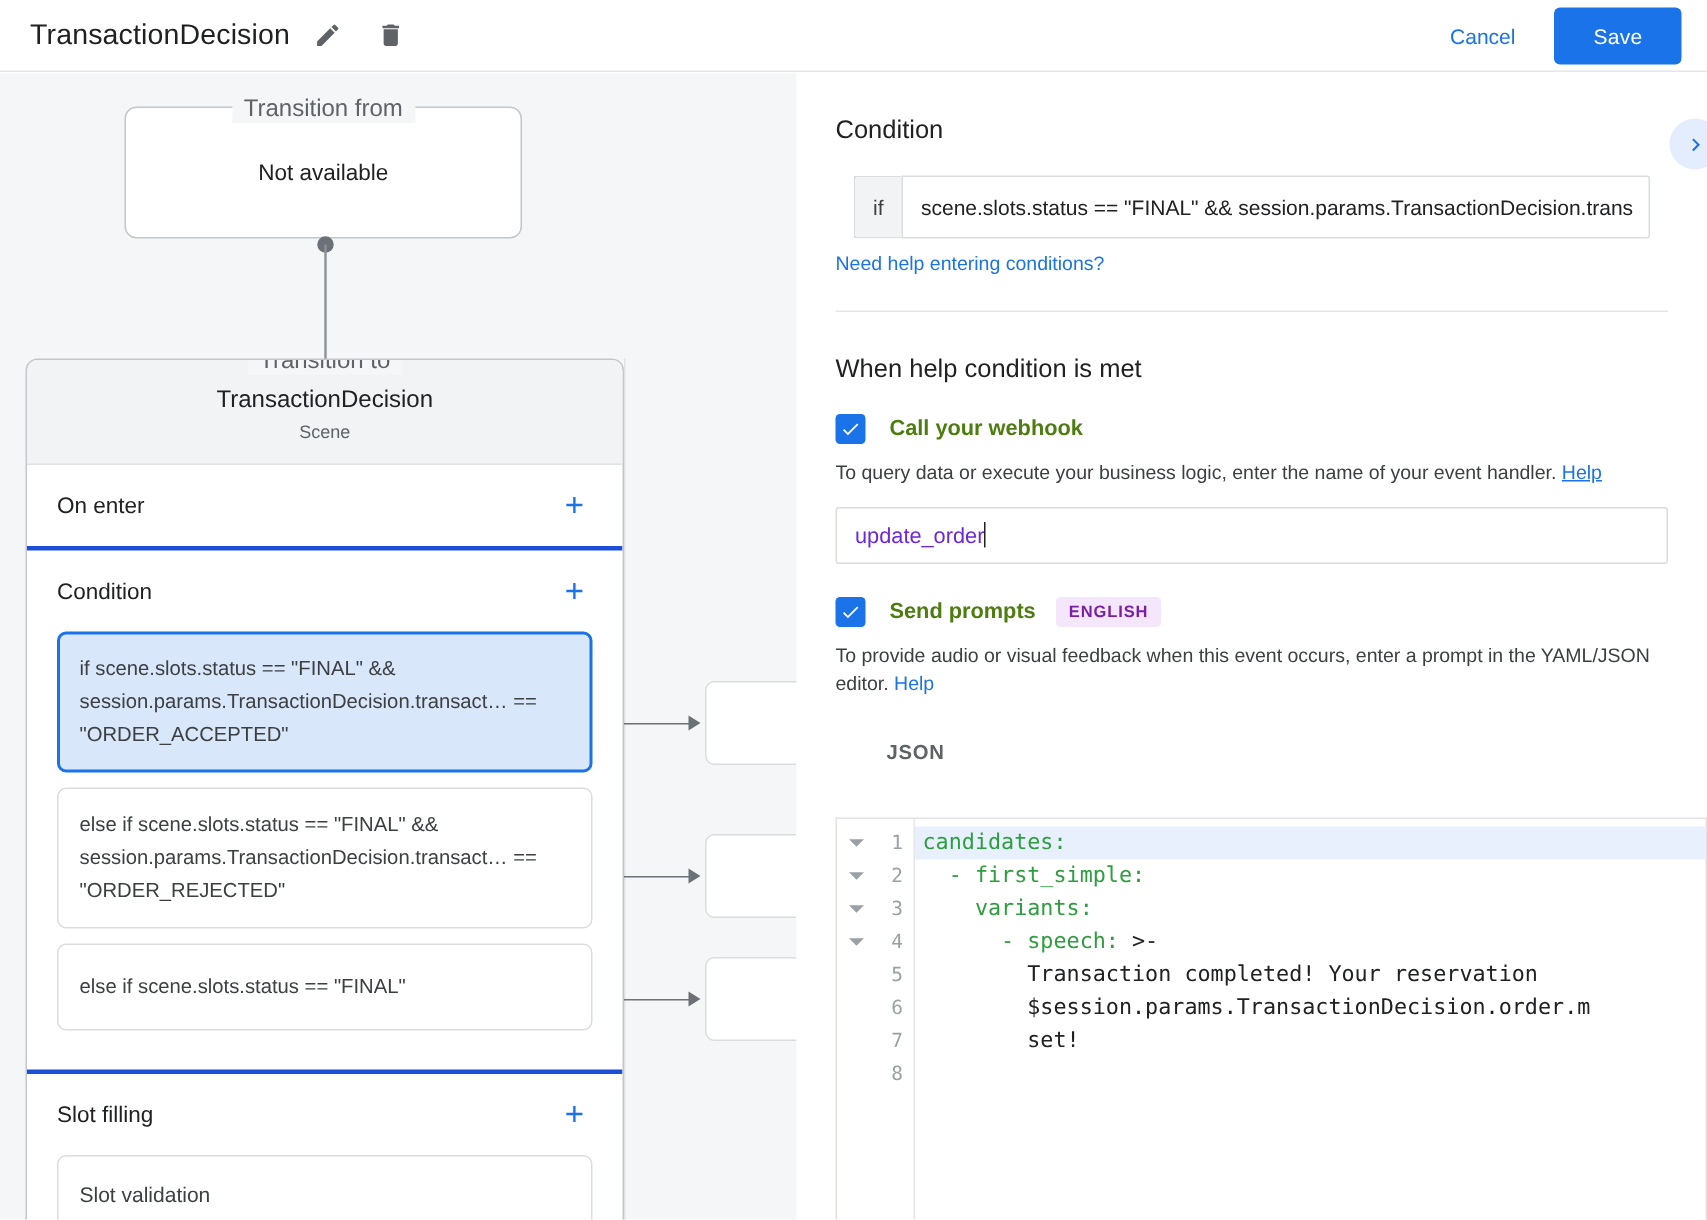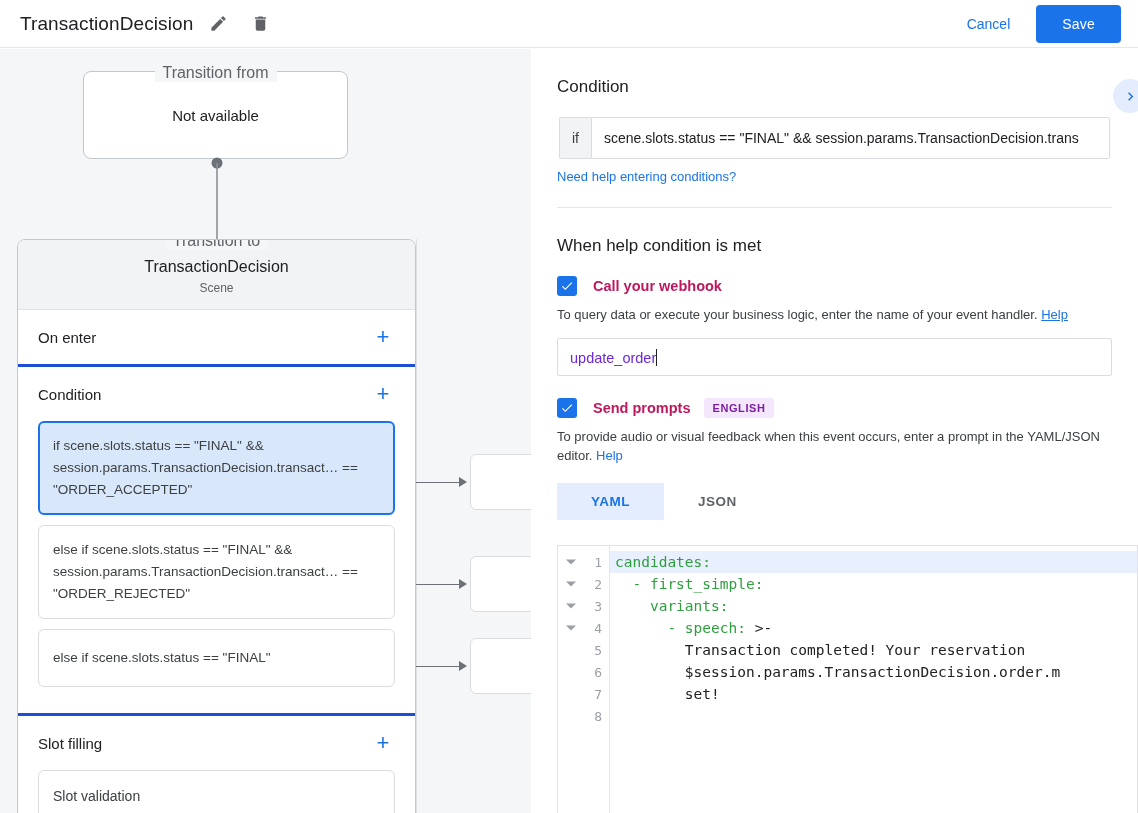--- a/index.html
+++ b/index.html
@@ -127,21 +127,21 @@
   
   .panel {
     position: absolute; left: 531px; top: 49px; width: 607px; height: 764px;
     background: #ffffff; overflow: hidden;
   }
   .panel-sect { padding: 0 26px; }
   .panel-h {
     font-size: 17px; color: #202124; padding-top: 28px; margin: 0 0 20px;
     font-weight: 400;
   }
-  .cond-row { display: flex; align-items: stretch; margin: 0 2px 8px; }
+  .cond-row { display: flex; align-items: stretch; margin: 0 12px 8px; }
   .if-box {
     width: 32px; min-height: 42px; background: #f1f3f4;
     border: 1px solid #dadce0; border-right: none;
     display: flex; align-items: center; justify-content: center;
     font-size: 14px; color: #3c4043;
     border-radius: 2px 0 0 2px;
   }
   .cond-input {
     flex: 1; border: 1px solid #dadce0; border-radius: 0 2px 2px 0;
     padding: 0 12px; font-size: 14px; color: #202124;
@@ -158,21 +158,21 @@
     background: #e3edfd; border-radius: 18px;
     display: flex; align-items: center; justify-content: center; cursor: pointer;
   }
 
   .check-row { display: flex; align-items: center; margin-bottom: 9px; }
   .checkbox {
     width: 20px; height: 20px; border-radius: 3px; background: #1a73e8;
     display: flex; align-items: center; justify-content: center; cursor: pointer;
     flex: 0 0 auto;
   }
-  .check-label { font-size: 14.5px; font-weight: bold; color: #be185d; margin-left: 16px; }
+  .check-label { font-size: 14.5px; font-weight: bold; color: #4d7c0f; margin-left: 16px; }
   .badge {
     margin-left: 14px; background: #f4e6fb; color: #7b1fa2;
     font-size: 11px; letter-spacing: .6px; font-weight: bold;
     padding: 4px 8px; border-radius: 3px;
   }
   .help-text { font-size: 13px; color: #3c4043; line-height: 19px; margin: 0 0 14px; }
   .text-input {
     width: 100%; height: 38px; border: 1px solid #dadce0; border-radius: 2px;
     padding: 0 12px; font-size: 14.5px; color: #6d28d9;
     font-family: "Liberation Sans", sans-serif; outline: none;
@@ -356,21 +356,20 @@
       </div>
       <div class="check-label">Send prompts</div>
       <div class="badge">ENGLISH</div>
     </div>
     <div class="help-text">
       <span>To provide audio or visual feedback when this event occurs, enter a prompt in the YAML/JSON editor.</span>
       <a class="link">Help</a>
     </div>
 
     <div class="tabs">
-      <div class="tab active">YAML</div>
       <div class="tab">JSON</div>
     </div>
   </div>
 </div>
 
 <div class="editor">
   <div class="gutter" id="gutter">
       <div class="gline">
         <span class="fold"></span>
         <span>1</span>

